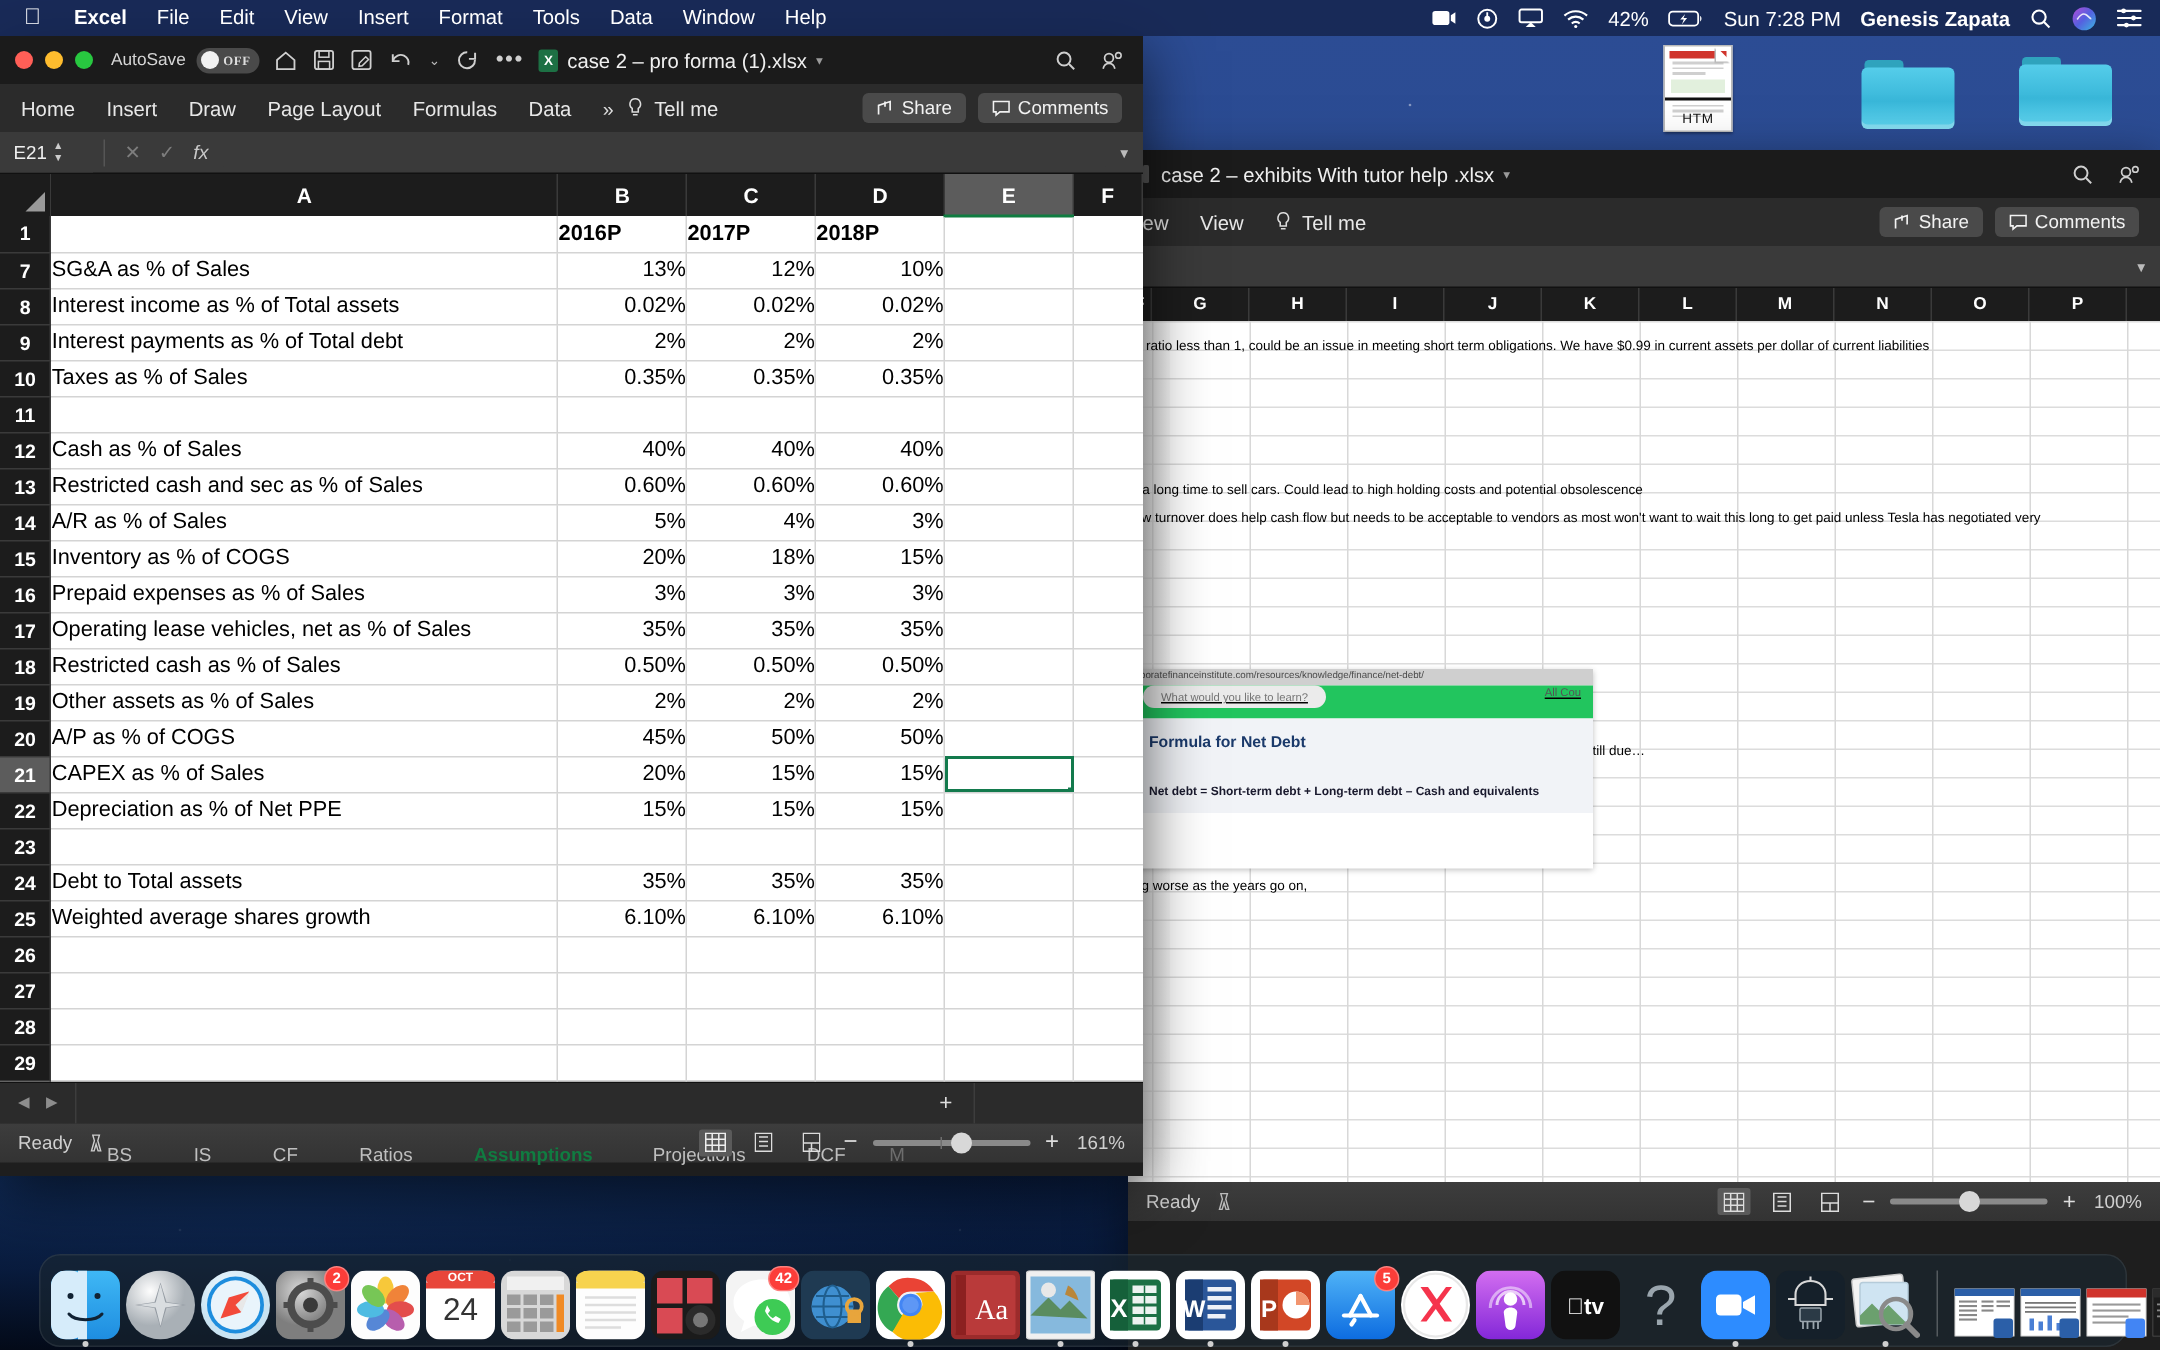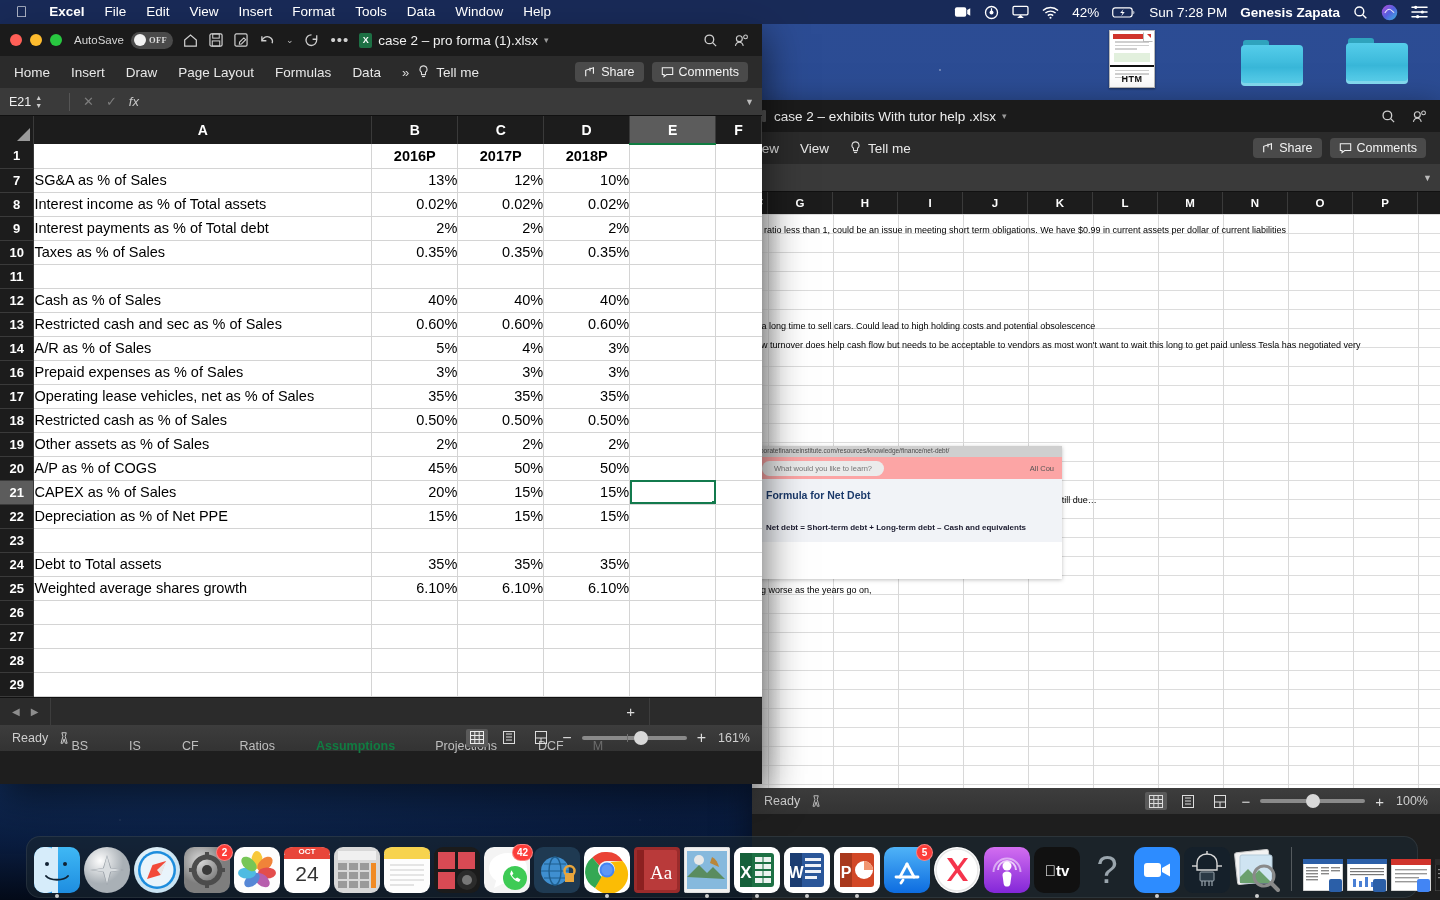--- a/index.html
+++ b/index.html
@@ -59,21 +59,21 @@
     background:#fff; border:1px solid #b9b9b9;
     box-shadow:0 1px 2px rgba(0,0,0,.45);
     overflow:hidden;
   }
   .htmdoc .redbar { height:5px; background:#d0342c; margin:3px 3px 2px 3px; }
   .htmdoc .ln { height:1.5px; background:#cfcfcf; margin:2px 5px; }
   .htmdoc .grn { height:9px; background:#e2f0dd; margin:3px 4px; }
   .htmdoc .blk { position:absolute; left:0; right:0; top:34px; height:2px; background:#111; }
   .htmdoc .htm {
     position:absolute; left:0; right:0; bottom:3px; text-align:center;
-    font-size:9px; color:#111; font-weight:bold; letter-spacing:.5px;
+    font-size:9px; color:#111; font-weight:normal; letter-spacing:.5px;
   }
   .htmdoc .fold {
     position:absolute; right:0; top:0; border-width:0 10px 10px 0;
     border-style:solid; border-color:#fff transparent; 
     filter:drop-shadow(-1px 1px 0 #b9b9b9);
   }
 
   
   .xl-win { position:absolute; background:#1e1e1e; overflow:hidden; }
 
@@ -157,21 +157,21 @@
     background:#1c1c1c; color:#fff; font-size:13px; font-weight:bold;
     text-align:center; border-bottom:1px solid #3a3a3a; border-right:1px solid #3a3a3a;
   }
   .rowhdr.sel { background:#5c5c5c; }
   .cell {
     background:#fff; color:#000; font-size:14.5px;
     border-right:1px solid #d4d4d4; border-bottom:1px solid #d4d4d4;
     padding:0 5px; white-space:nowrap; overflow:hidden;
   }
   .cell.num { text-align:right; }
-  .cell.ctr { text-align:center; font-weight:bold; }
+  .cell.ctr { text-align:left; font-weight:bold; }
   .cell.sel { outline:2px solid #137a4d; outline-offset:-2px; position:relative; }
   .cell.sel::after {
     content:""; position:absolute; right:-3px; bottom:-3px;
     width:6px; height:6px; background:#137a4d;
   }
 
   
   .tabbar {
     height:28px; background:#2b2b2b; display:flex; align-items:stretch;
     border-top:1px solid #111; color:#bfbfbf; font-size:12.5px;
@@ -213,21 +213,21 @@
     font-family:"Liberation Sans", sans-serif;
   }
   .bg-leftshade {
     position:absolute; left:0; top:0; bottom:0; width:28px;
     background:linear-gradient(90deg,#d6d6d6 0%,#ececec 55%,#fafafa 100%);
   }
   .web-shot {
     position:absolute; background:#fff; box-shadow:0 1px 4px rgba(0,0,0,.25); overflow:hidden;
   }
   .ws-url { height:11px; background:#cfcfcf; font-size:6.5px; color:#4a4a4a; padding:1px 6px; white-space:nowrap; }
-  .ws-nav { height:22px; background:#fca5a5; display:flex; align-items:center; padding:0 8px; gap:8px; }
+  .ws-nav { height:22px; background:#22c55e; display:flex; align-items:flex-start; padding:0 8px; gap:8px;text-decoration:underline; }
   .ws-search {
     background:#ebebeb; border-radius:10px; font-size:7.5px; color:#767676;
     padding:3px 12px; flex:0 0 auto;
   }
   .ws-allcou { margin-left:auto; font-size:7.5px; color:#555; }
   .ws-body { background:#f1f3f7; padding:10px 12px; }
   .ws-h { font-size:10.5px; font-weight:bold; color:#1b3a6b; }
   .ws-f { font-size:8px; font-weight:bold; color:#1a1a2e; margin-top:22px; }
 
   
@@ -683,20 +683,29 @@
           <tr style="height: 24px;">
             <td class="rowhdr">14</td>
             <td class="cell">A/R as % of Sales</td>
             <td class="cell num">5%</td>
             <td class="cell num">4%</td>
             <td class="cell num">3%</td>
             <td class="cell"></td>
             <td class="cell" style="border-right: none;"></td>
           </tr>
           <tr style="height: 24px;">
+            <td class="rowhdr">15</td>
+            <td class="cell">Inventory as % of COGS</td>
+            <td class="cell num">20%</td>
+            <td class="cell num">18%</td>
+            <td class="cell num">15%</td>
+            <td class="cell"></td>
+            <td class="cell" style="border-right: none;"></td>
+          </tr>
+          <tr style="height: 24px;">
             <td class="rowhdr">16</td>
             <td class="cell">Prepaid expenses as % of Sales</td>
             <td class="cell num">3%</td>
             <td class="cell num">3%</td>
             <td class="cell num">3%</td>
             <td class="cell"></td>
             <td class="cell" style="border-right: none;"></td>
           </tr>
           <tr style="height: 24px;">
             <td class="rowhdr">17</td>

